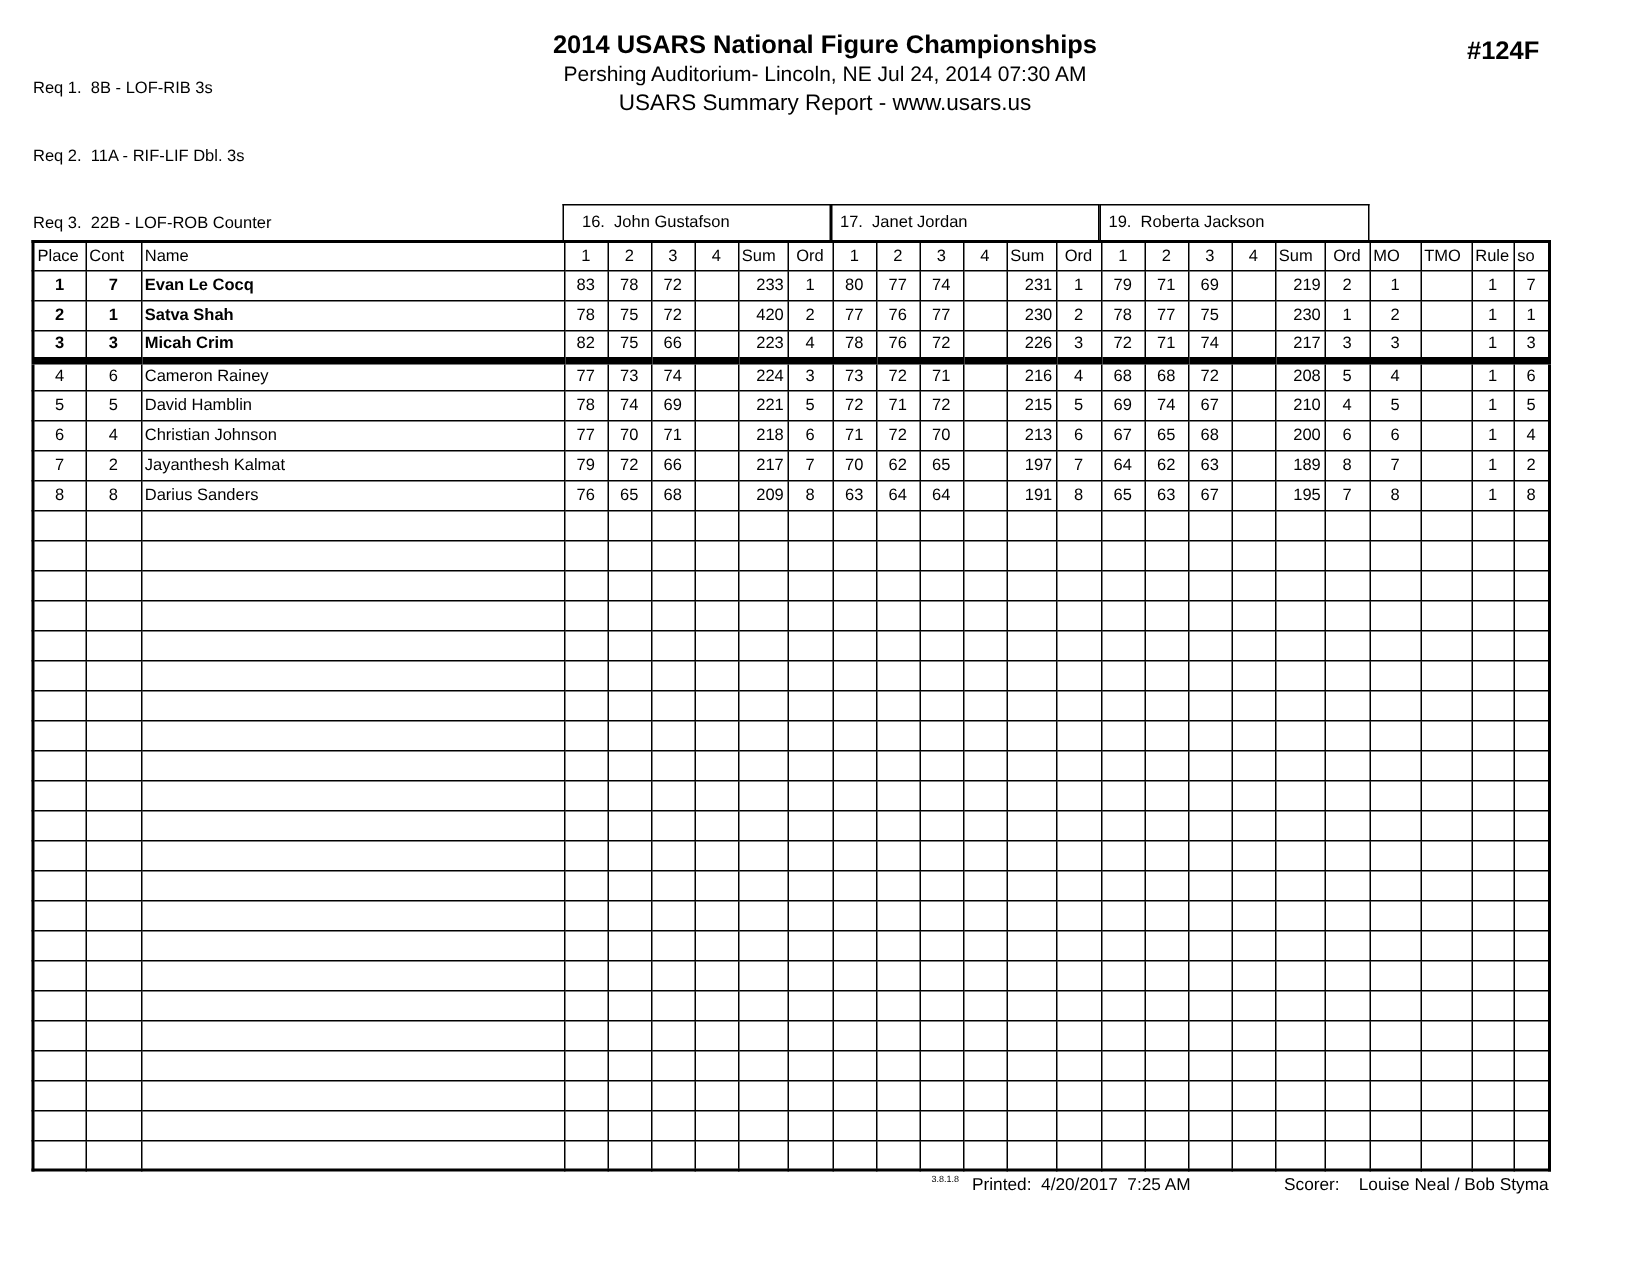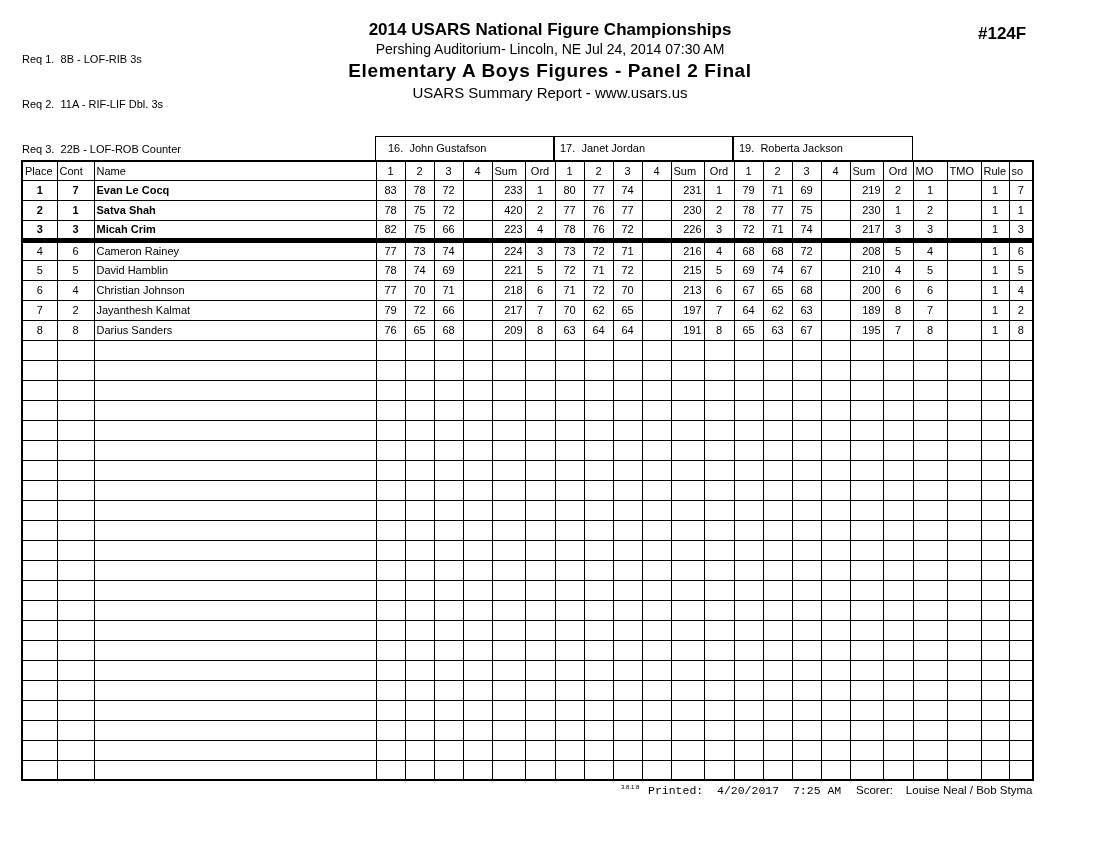--- a/index.html
+++ b/index.html
@@ -30,38 +30,37 @@
     white-space:nowrap;font-weight:normal;box-sizing:border-box;
   }
   table.results tr.hrow td{height:19px;margin-top:43px;}
   td.ctr{text-align:center;} td.lft{text-align:left;} td.rgt{text-align:right;padding-right:3px;}
   td.name{padding-left:4px;}
   td.ord{border-left:3px solid #000;border-right:3px solid #000;font-weight:bold;text-align:center;}
   tr.hrow td.ord{font-weight:normal;}
   tr.top3 td.place,tr.top3 td.cont,tr.top3 td.name{font-weight:bold;}
   tr.cut td{border-bottom:5px solid #000;}
   .footer-version{position:absolute;left:621px;top:784px;font-size:6px;}
-  .footer-printed{position:absolute;left:648px;top:784px;font-size:11.5px;white-space:pre;font-family:Liberation Mono, monospace;}
+  .footer-printed{position:absolute;left:648px;top:784px;font-size:11.5px;white-space:pre;}
   .footer-scorer{position:absolute;left:856px;top:784px;font-size:11.5px;white-space:pre;}
 </style>
 </head>
 <body>
 
 <div class="page">
 
   <div class="req">
     <div>Req 1.  8B - LOF-RIB 3s</div>
     <div>Req 2.  11A - RIF-LIF Dbl. 3s</div>
     <div>Req 3.  22B - LOF-ROB Counter</div>
   </div>
 
   <div class="hdr-center">
     <div class="title-main">2014 USARS National Figure Championships</div>
     <div class="title-venue">Pershing Auditorium- Lincoln, NE  Jul 24, 2014  07:30 AM</div>
-    <div class="title-event">Elementary A Boys Figures - Panel 2 Final</div>
     <div class="title-report">USARS Summary Report - www.usars.us</div>
   </div>
 
   <div class="event-number">#124F</div>
 
   <div class="judge-box" id="jb0">16.  John Gustafson</div>
   <div class="judge-box" id="jb1">17.  Janet Jordan</div>
   <div class="judge-box" id="jb2">19.  Roberta Jackson</div>
 
   <table class="results">

